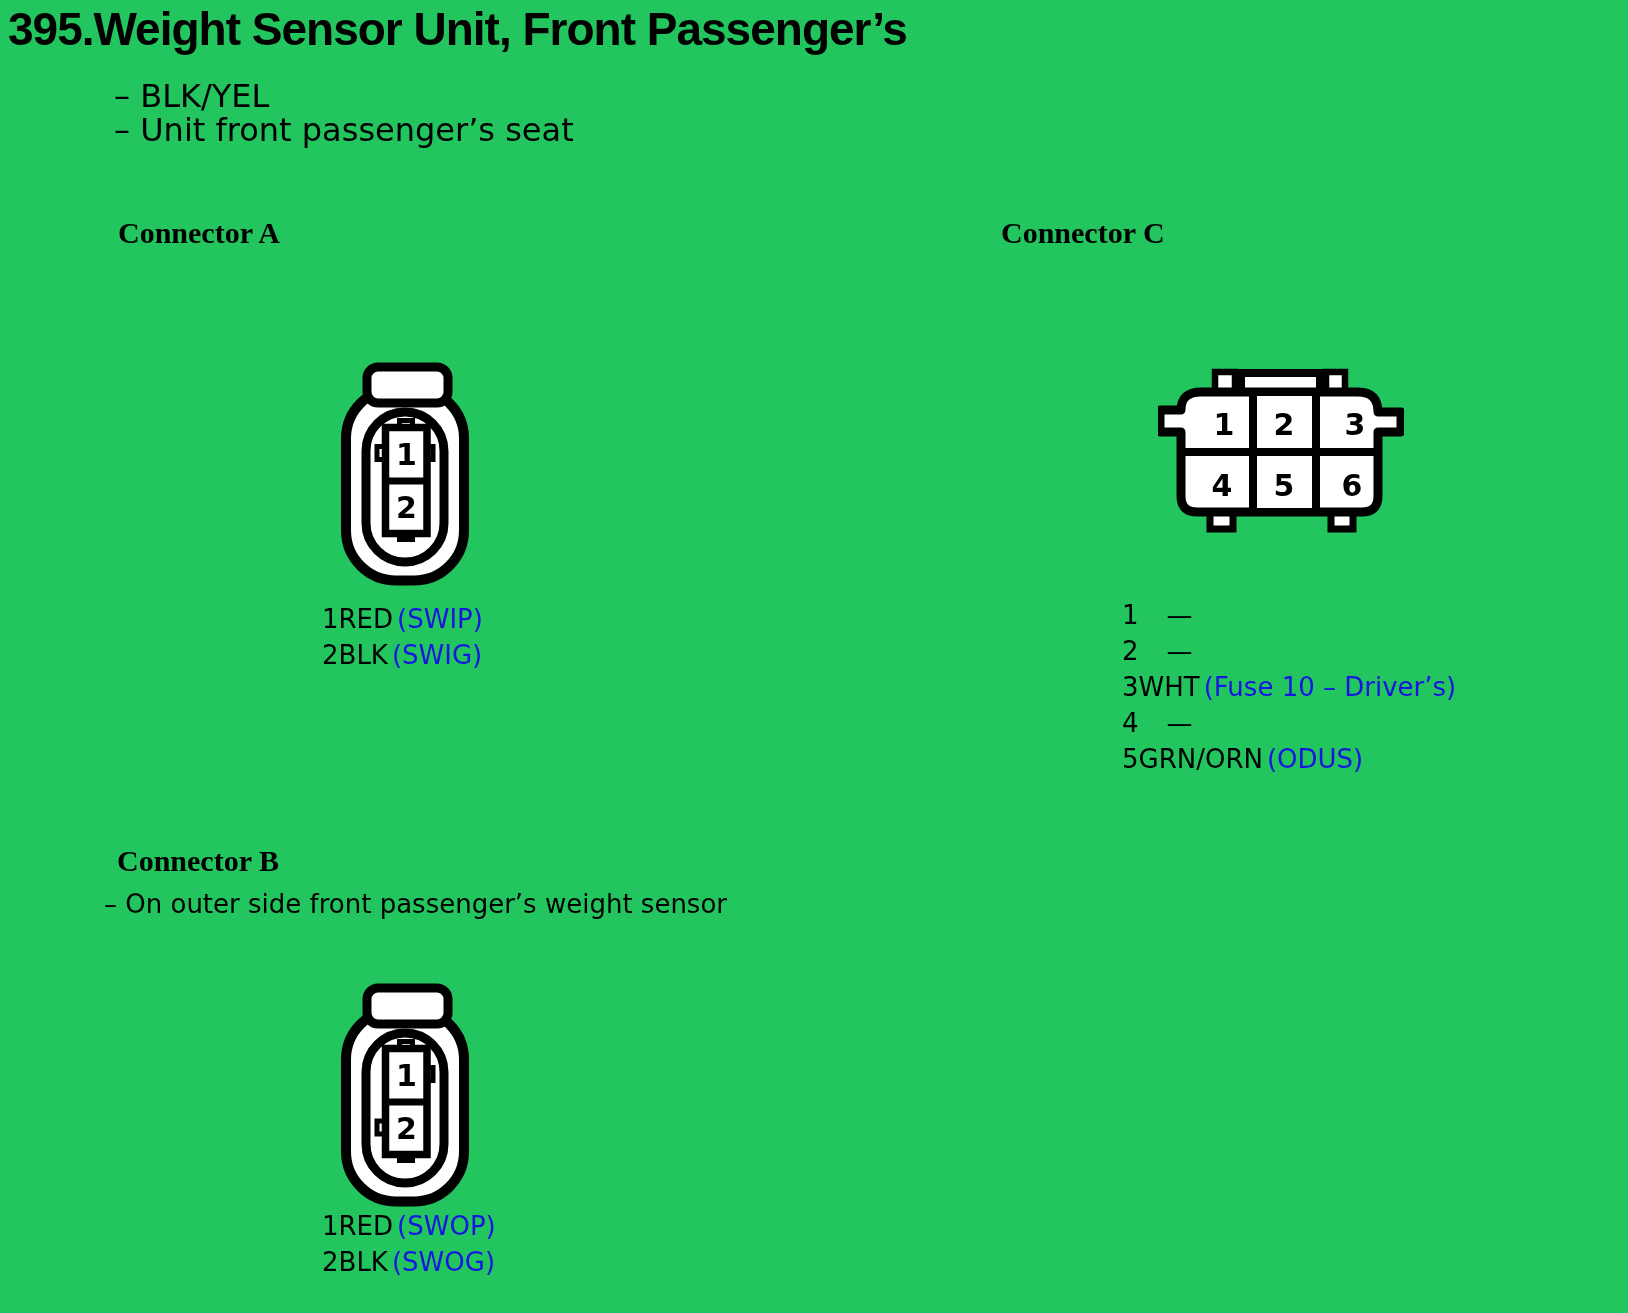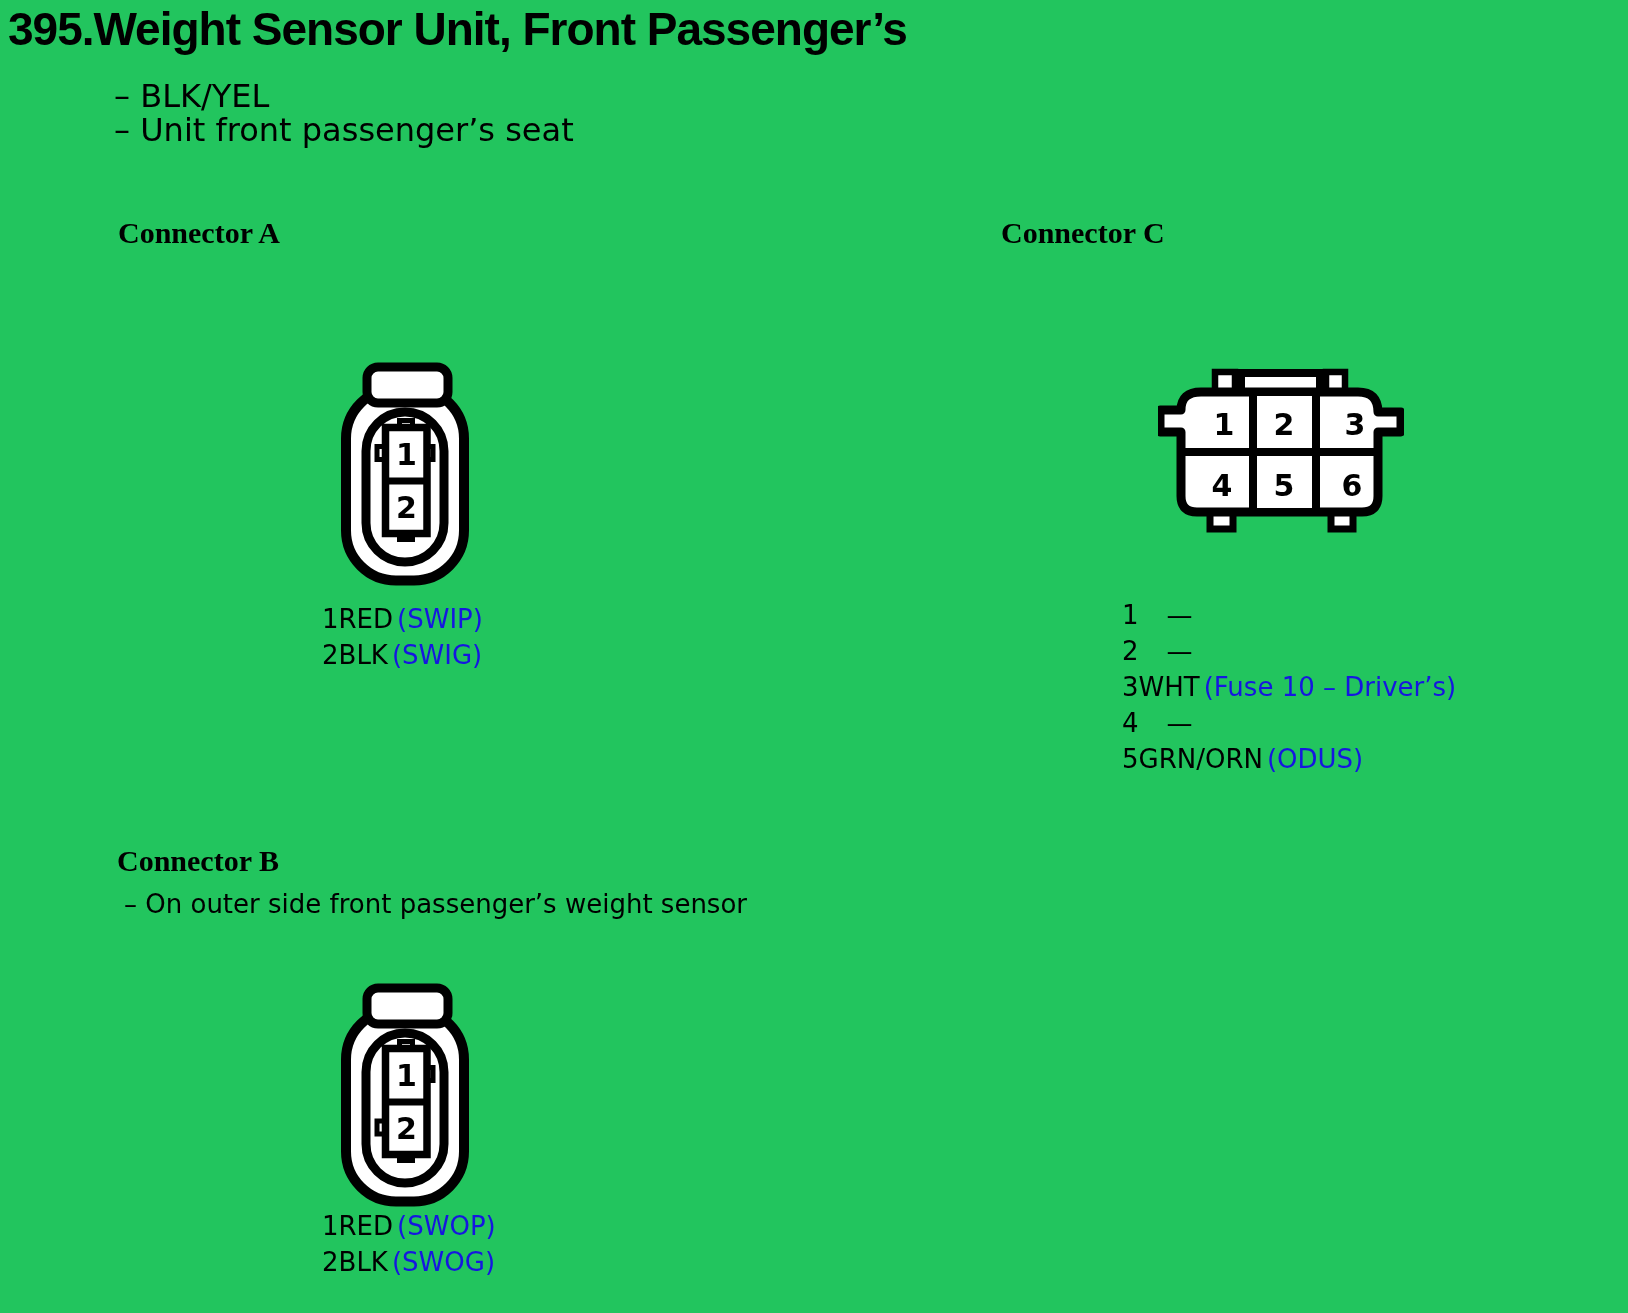--- a/index.html
+++ b/index.html
@@ -86,21 +86,21 @@
 
   <div class="pin-list" style="left:1122px;top:597px">
     <div class="pin-row"><span>1</span><span class="dash">—</span></div>
     <div class="pin-row"><span>2</span><span class="dash">—</span></div>
     <div class="pin-row"><span>3WHT</span><span class="code">(Fuse 10 – Driver’s)</span></div>
     <div class="pin-row"><span>4</span><span class="dash">—</span></div>
     <div class="pin-row"><span>5GRN/ORN</span><span class="code">(ODUS)</span></div>
   </div>
 
   <div class="section-heading" style="left:117px;top:844px">Connector B</div>
-  <div class="section-note" style="left:124px;top:888px">– On outer side front passenger’s weight sensor</div>
+  <div class="section-note" style="left:104px;top:888px">– On outer side front passenger’s weight sensor</div>
 
   <div class="diagram" style="left:341px;top:981px;width:128px;height:226px">
     <svg width="128" height="226" viewBox="0 0 128 226">
       <rect x="5" y="28.5" width="118" height="192" rx="50" fill="#fff" stroke="#000" stroke-width="10"></rect>
       <rect x="26" y="7" width="81" height="36" rx="11" fill="#fff" stroke="#000" stroke-width="9"></rect>
       <rect x="25" y="52" width="78" height="150" rx="39" fill="#fff" stroke="#000" stroke-width="9"></rect>
       <rect x="58.5" y="60.5" width="13" height="13" fill="#fff" stroke="#000" stroke-width="5"></rect>
       <rect x="58.5" y="166.5" width="13" height="13" fill="#fff" stroke="#000" stroke-width="5"></rect>
       <rect x="36" y="140" width="13" height="13" fill="#fff" stroke="#000" stroke-width="5"></rect>
       <rect x="79" y="86.5" width="13" height="13" fill="#fff" stroke="#000" stroke-width="5"></rect>

